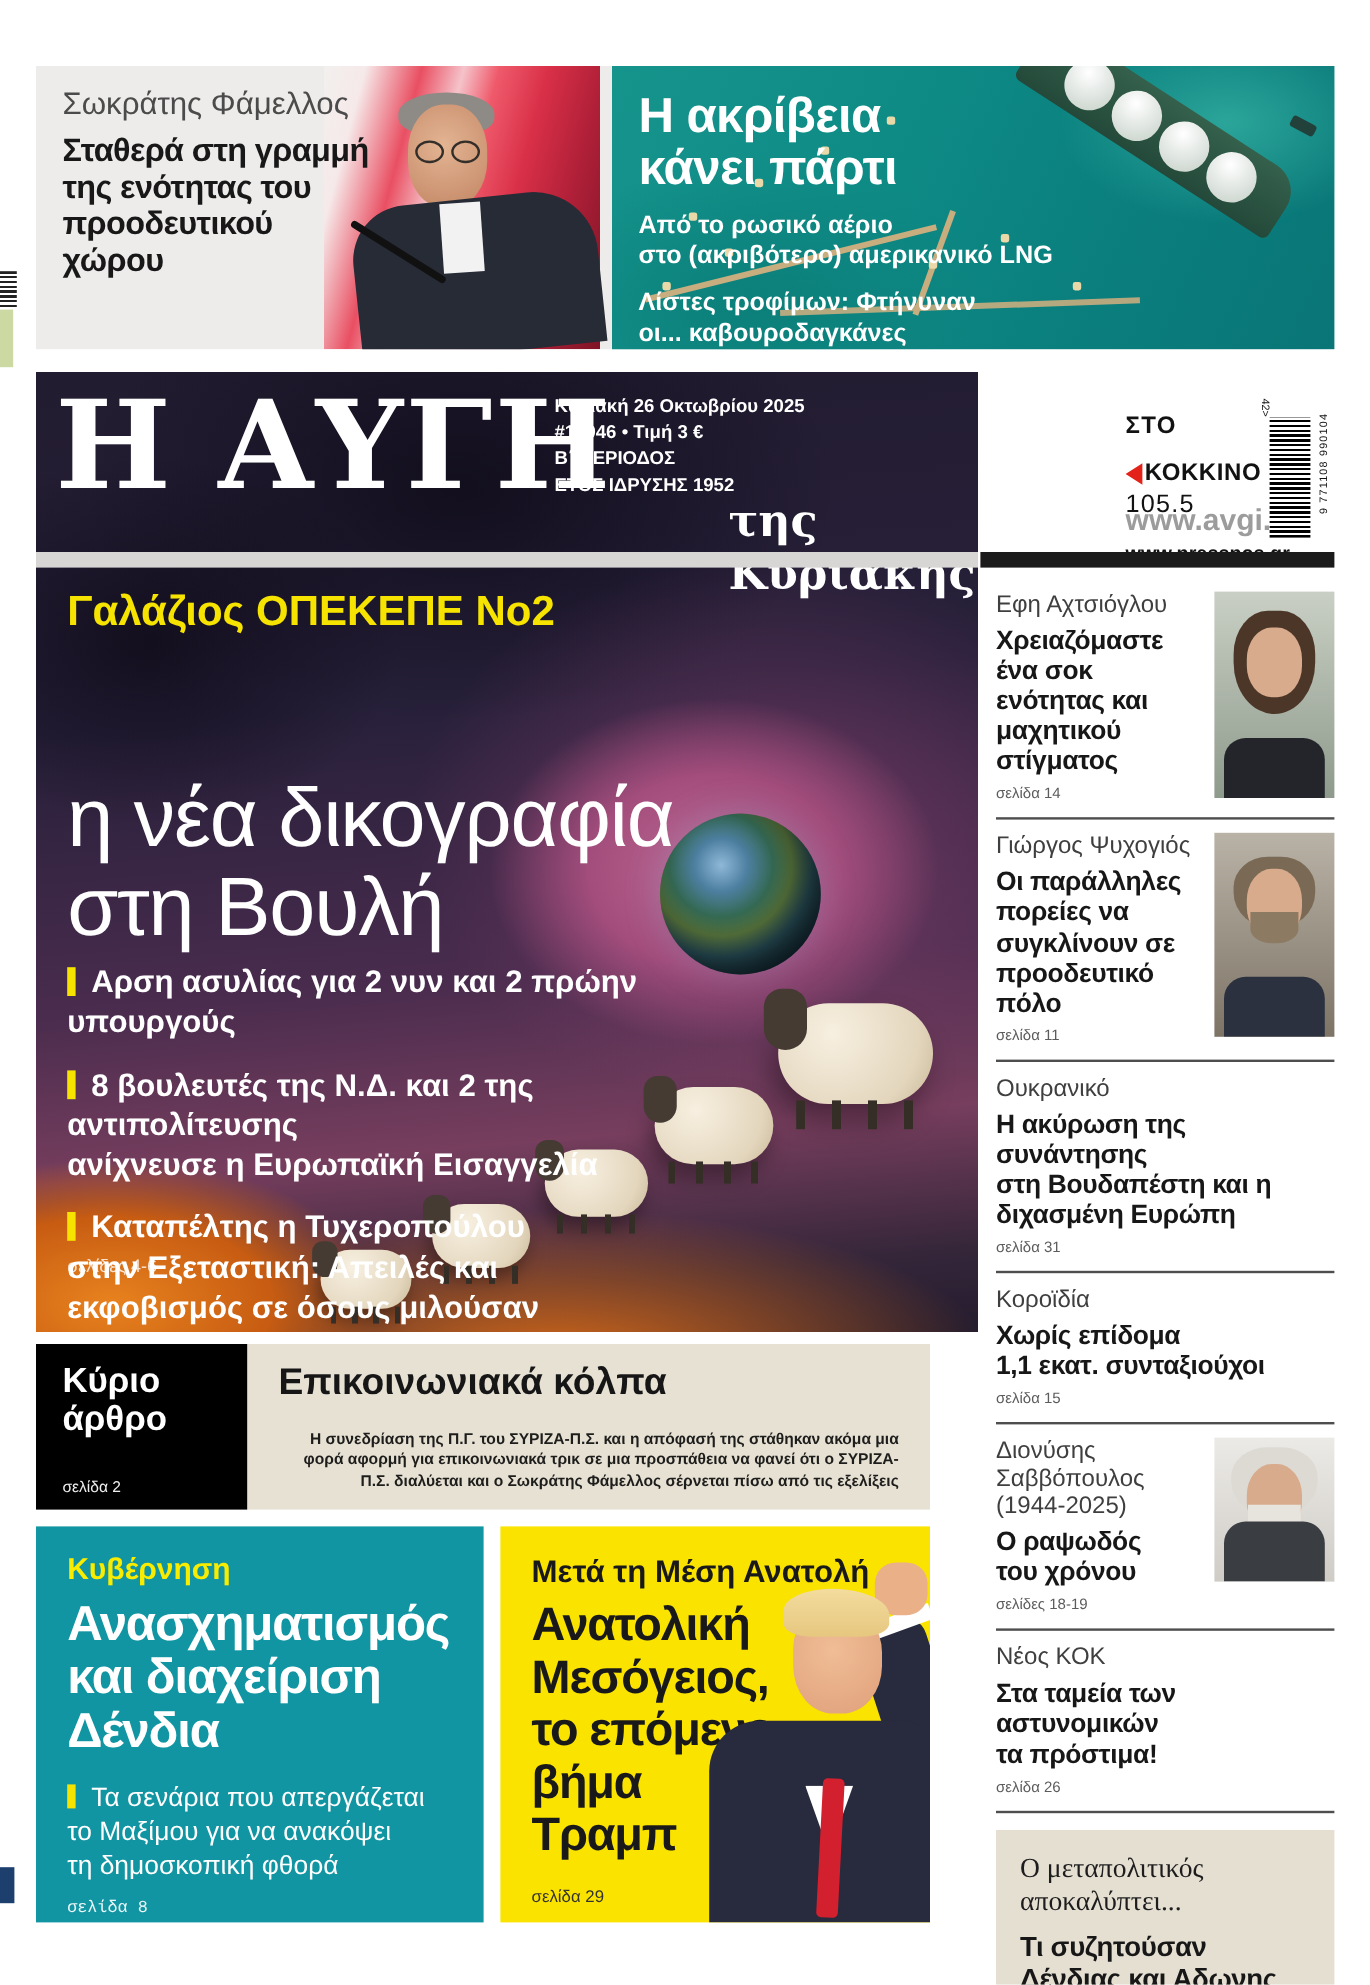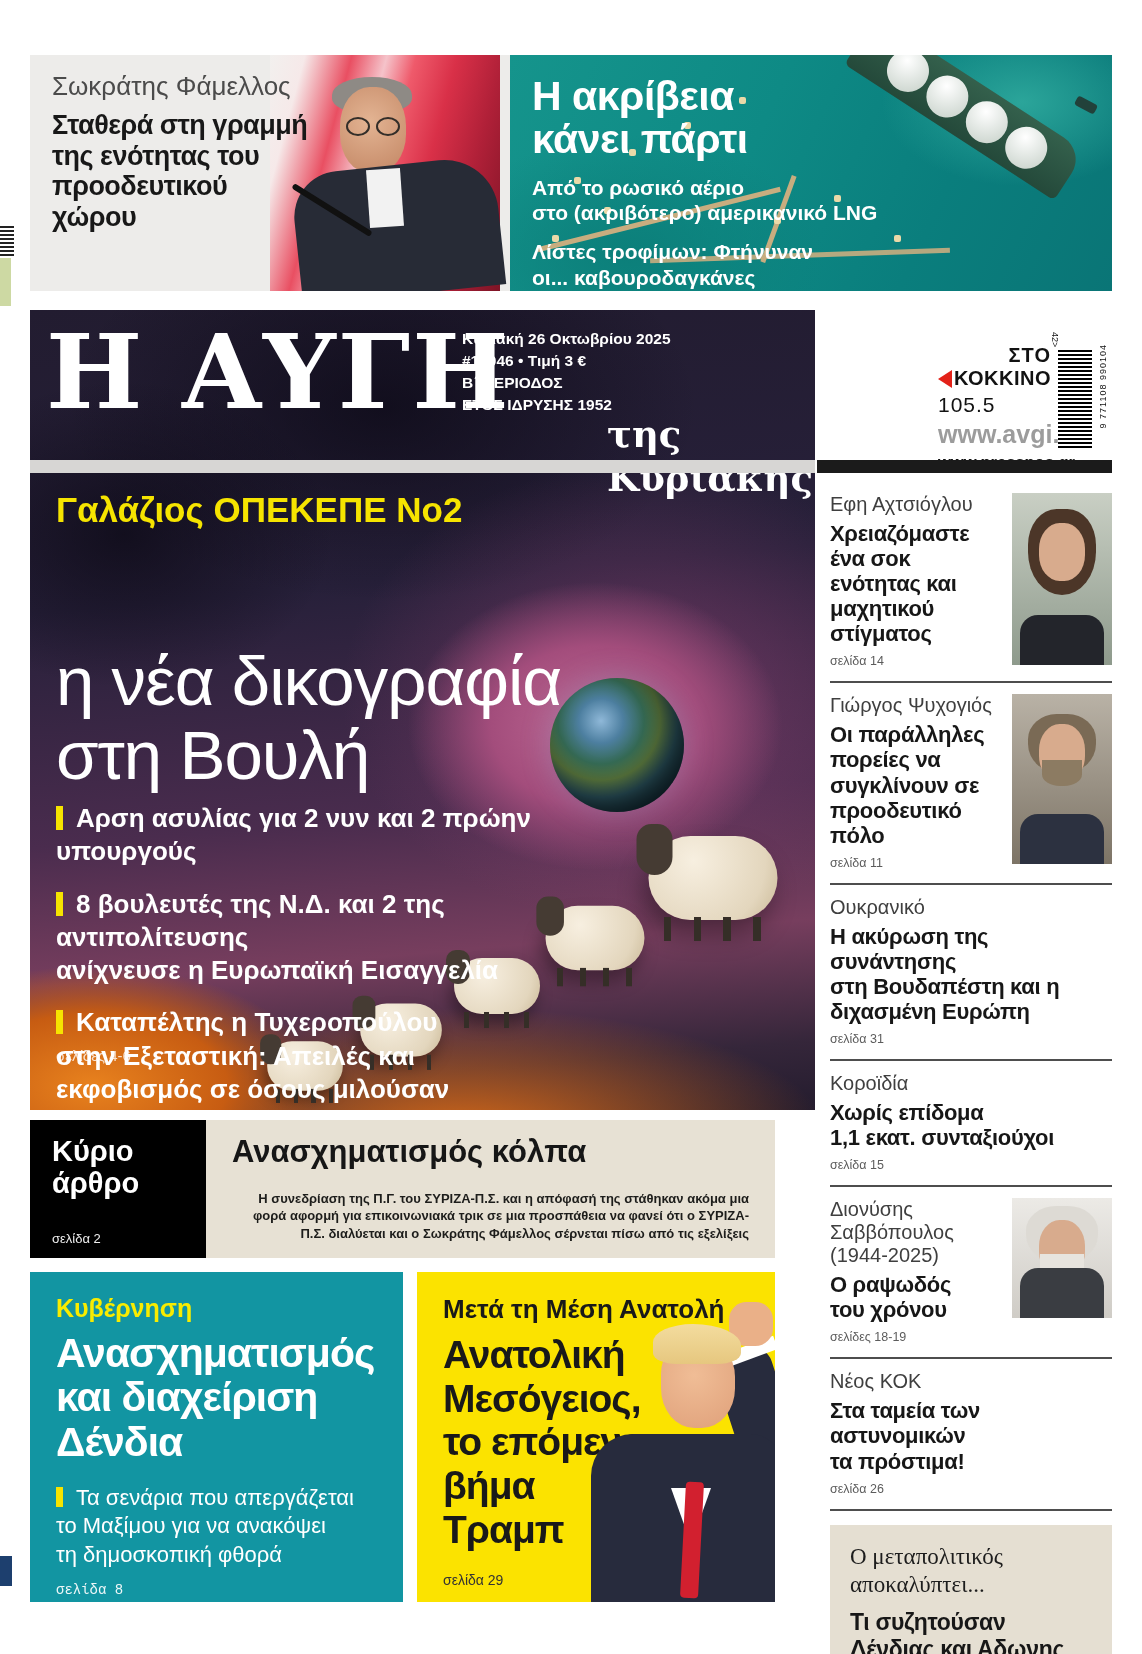--- a/index.html
+++ b/index.html
@@ -142,22 +142,22 @@
   .t-shirt { position:absolute; bottom:58px; left:80px; width:40px; height:56px; background:#fff;
     clip-path:polygon(50% 100%, 0 0, 100% 0); }
   .t-tie { position:absolute; bottom:4px; left:92px; width:18px; height:116px; background:#d2202f; border-radius:4px; transform:rotate(3deg); }
   .t-head-shape { position:absolute; top:38px; left:70px; width:74px; height:88px;
     background:radial-gradient(circle at 45% 40%, #f0bd96, #dfa07a); border-radius:38% 42% 45% 45%; }
   .t-hair { position:absolute; top:22px; left:62px; width:88px; height:40px;
     background:linear-gradient(#f3dc9e,#e6c77f); border-radius:50% 60% 30% 30%; }
 
   
   .radio { position:absolute; left:938px; top:344px; color:#121212; }
-  .r-word1 { font-size:20px; font-weight:900; letter-spacing:1px;text-align:right; }
-  .r-row { display:flex; align-items:center; margin-top:0; }
+  .r-word1 { font-size:20px; font-weight:900; letter-spacing:1px; }
+  .r-row { display:flex; align-items:center; margin-top:16px; }
   .tri { width:0; height:0; border-top:9px solid transparent; border-bottom:9px solid transparent; border-right:14px solid #e32219; margin-right:2px; }
   .r-word2 { font-size:20px; font-weight:900; letter-spacing:.5px; }
   .r-freq { font-size:21px; font-weight:400; margin-top:3px; letter-spacing:1px; }
   .sites { position:absolute; left:938px; top:420px; }
   .site1 { font-size:25px; font-weight:700; color:#9c9c9c; }
   .site2 { font-size:16.5px; font-weight:700; color:#121212; margin-top:4px; }
   .barcode { position:absolute; left:1058px; top:336px; width:52px; height:118px; }
   .bc-bars { position:absolute; left:0; top:12px; width:34px; height:100px;
     background:repeating-linear-gradient(0deg, #000 0 2px, #fff 2px 4px); }
   .bc-num { position:absolute; right:2px; top:8px; writing-mode:vertical-rl; transform:rotate(180deg);
@@ -381,21 +381,21 @@
     </div>
   </div>
 
   <div class="editorial">
     <div class="ed-label">
       <div class="ed-label-title ml">Κύριο
 άρθρο</div>
       <div class="ed-label-page">σελίδα 2</div>
     </div>
     <div class="ed-main">
-      <div class="ed-title">Ανασχηματισμός κόλπα</div>
+      <div class="ed-title">Επικοινωνιακά κόλπα</div>
       <div class="ed-body">Η συνεδρίαση της Π.Γ. του ΣΥΡΙΖΑ-Π.Σ. και η απόφασή της στάθηκαν ακόμα μια φορά αφορμή για επικοινωνιακά τρικ σε μια προσπάθεια να φανεί ότι ο ΣΥΡΙΖΑ-Π.Σ. διαλύεται και ο Σωκράτης Φάμελλος σέρνεται πίσω από τις εξελίξεις</div>
     </div>
   </div>
 
   <div class="box-gov">
     <div class="g-kicker">Κυβέρνηση</div>
     <div class="g-head ml">Ανασχηματισμός
 και διαχείριση
 Δένδια</div>
     <div class="g-bullet"><span class="ybar"></span><span class="ml">Τα σενάρια που απεργάζεται

